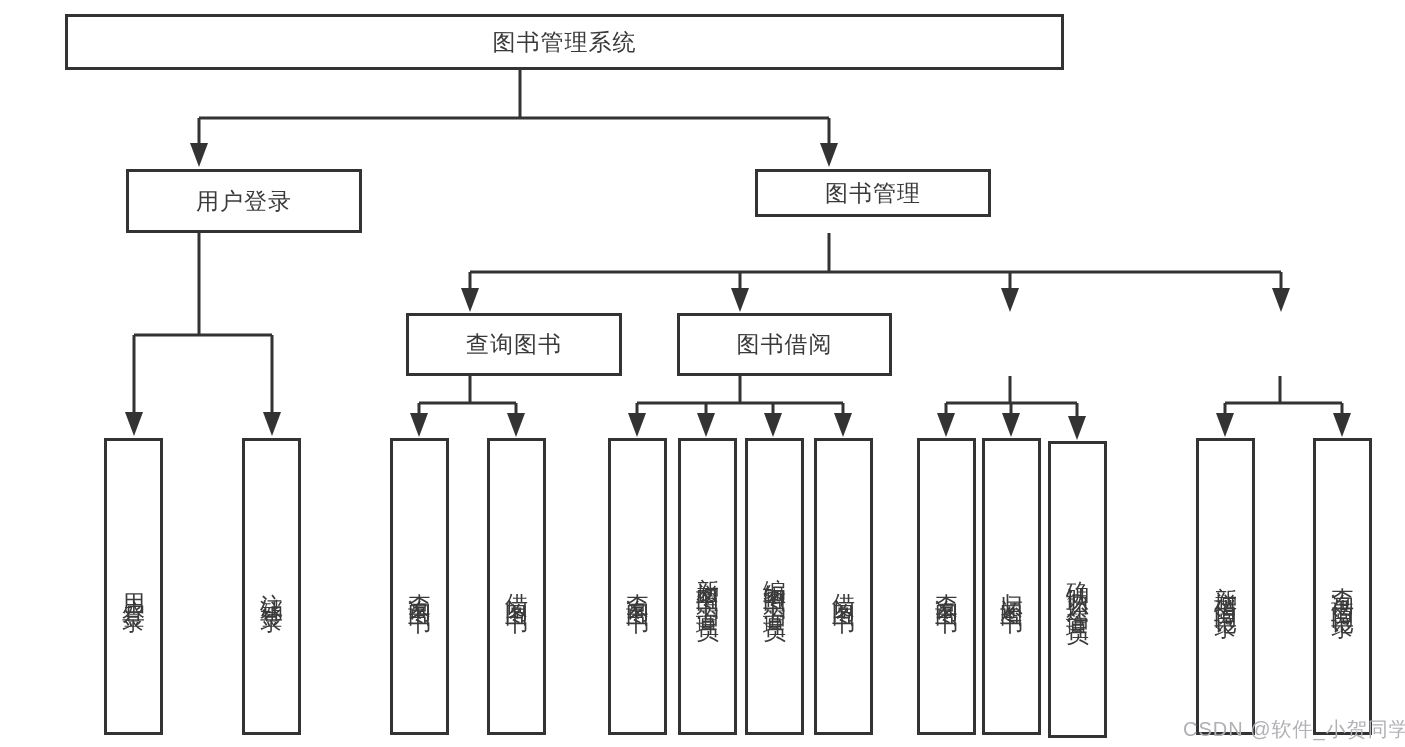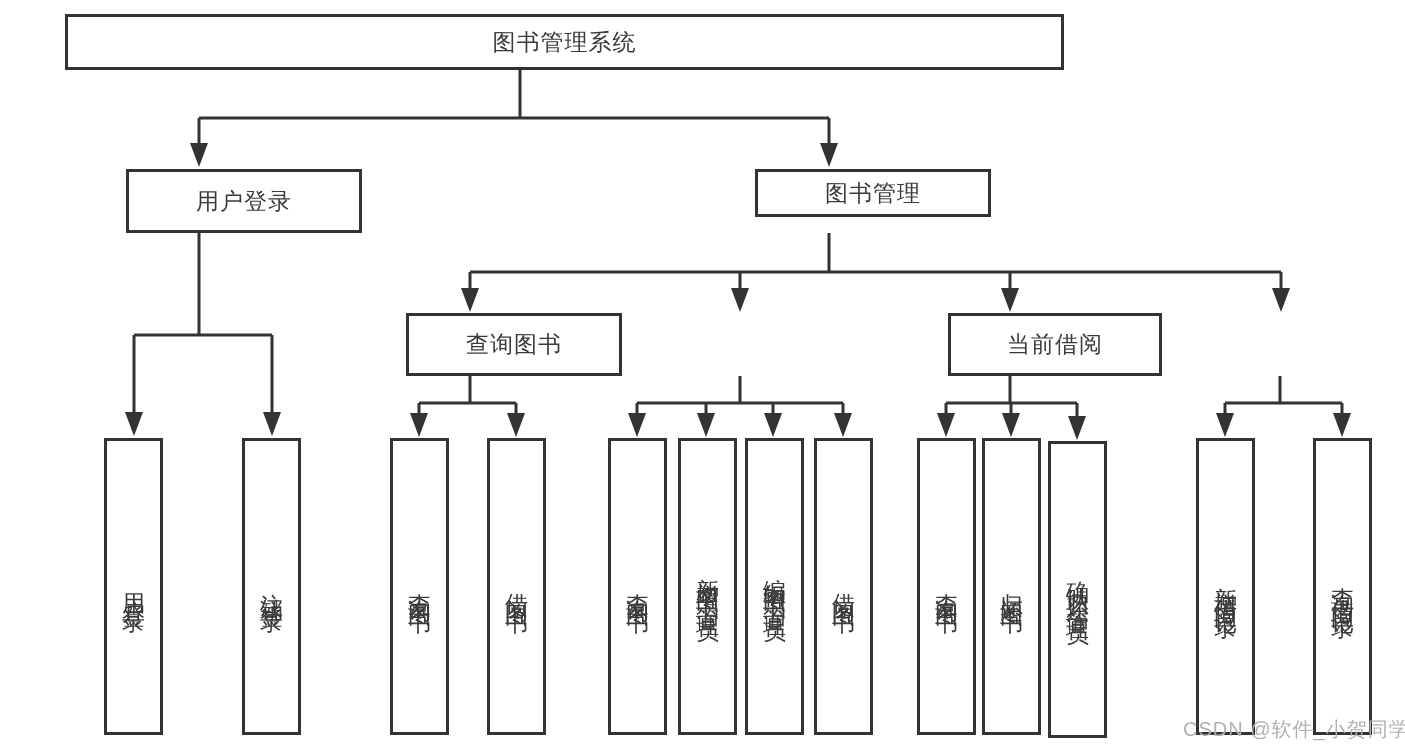--- a/index.html
+++ b/index.html
@@ -91,21 +91,21 @@
       <polygon points="1333,413 1351,413 1342,437"></polygon>
     </g>
   </svg>
 
   <div class="node h" style="left:21px; top:14px; width:999px; height:56px;">图书管理系统</div>
 
   <div class="node h" style="left:82px; top:169px; width:236px; height:64px;">用户登录</div>
   <div class="node h" style="left:711px; top:169px; width:236px; height:48px;">图书管理</div>
 
   <div class="node h" style="left:362px; top:313px; width:216px; height:63px;">查询图书</div>
-  <div class="node h" style="left:904px; top:313px; width:214px; height:63px;">当前借阅</div>
+  <div class="node h" style="left:633px; top:313px; width:215px; height:63px;">图书借阅</div>
 
   <div class="node v" style="left:104px; top:438px; width:59px; height:297px;">用户登录</div>
   <div class="node v" style="left:242px; top:438px; width:59px; height:297px;">注销登录</div>
 
   <div class="node v" style="left:390px; top:438px; width:59px; height:297px;">查询图书</div>
   <div class="node v" style="left:487px; top:438px; width:59px; height:297px;">借阅图书</div>
 
   <div class="node v" style="left:608px; top:438px; width:59px; height:297px;">查询图书</div>
   <div class="node v" style="left:678px; top:438px; width:59px; height:297px;">新增图书（管理员）</div>
   <div class="node v" style="left:745px; top:438px; width:59px; height:297px;">编辑图书（管理员）</div>

